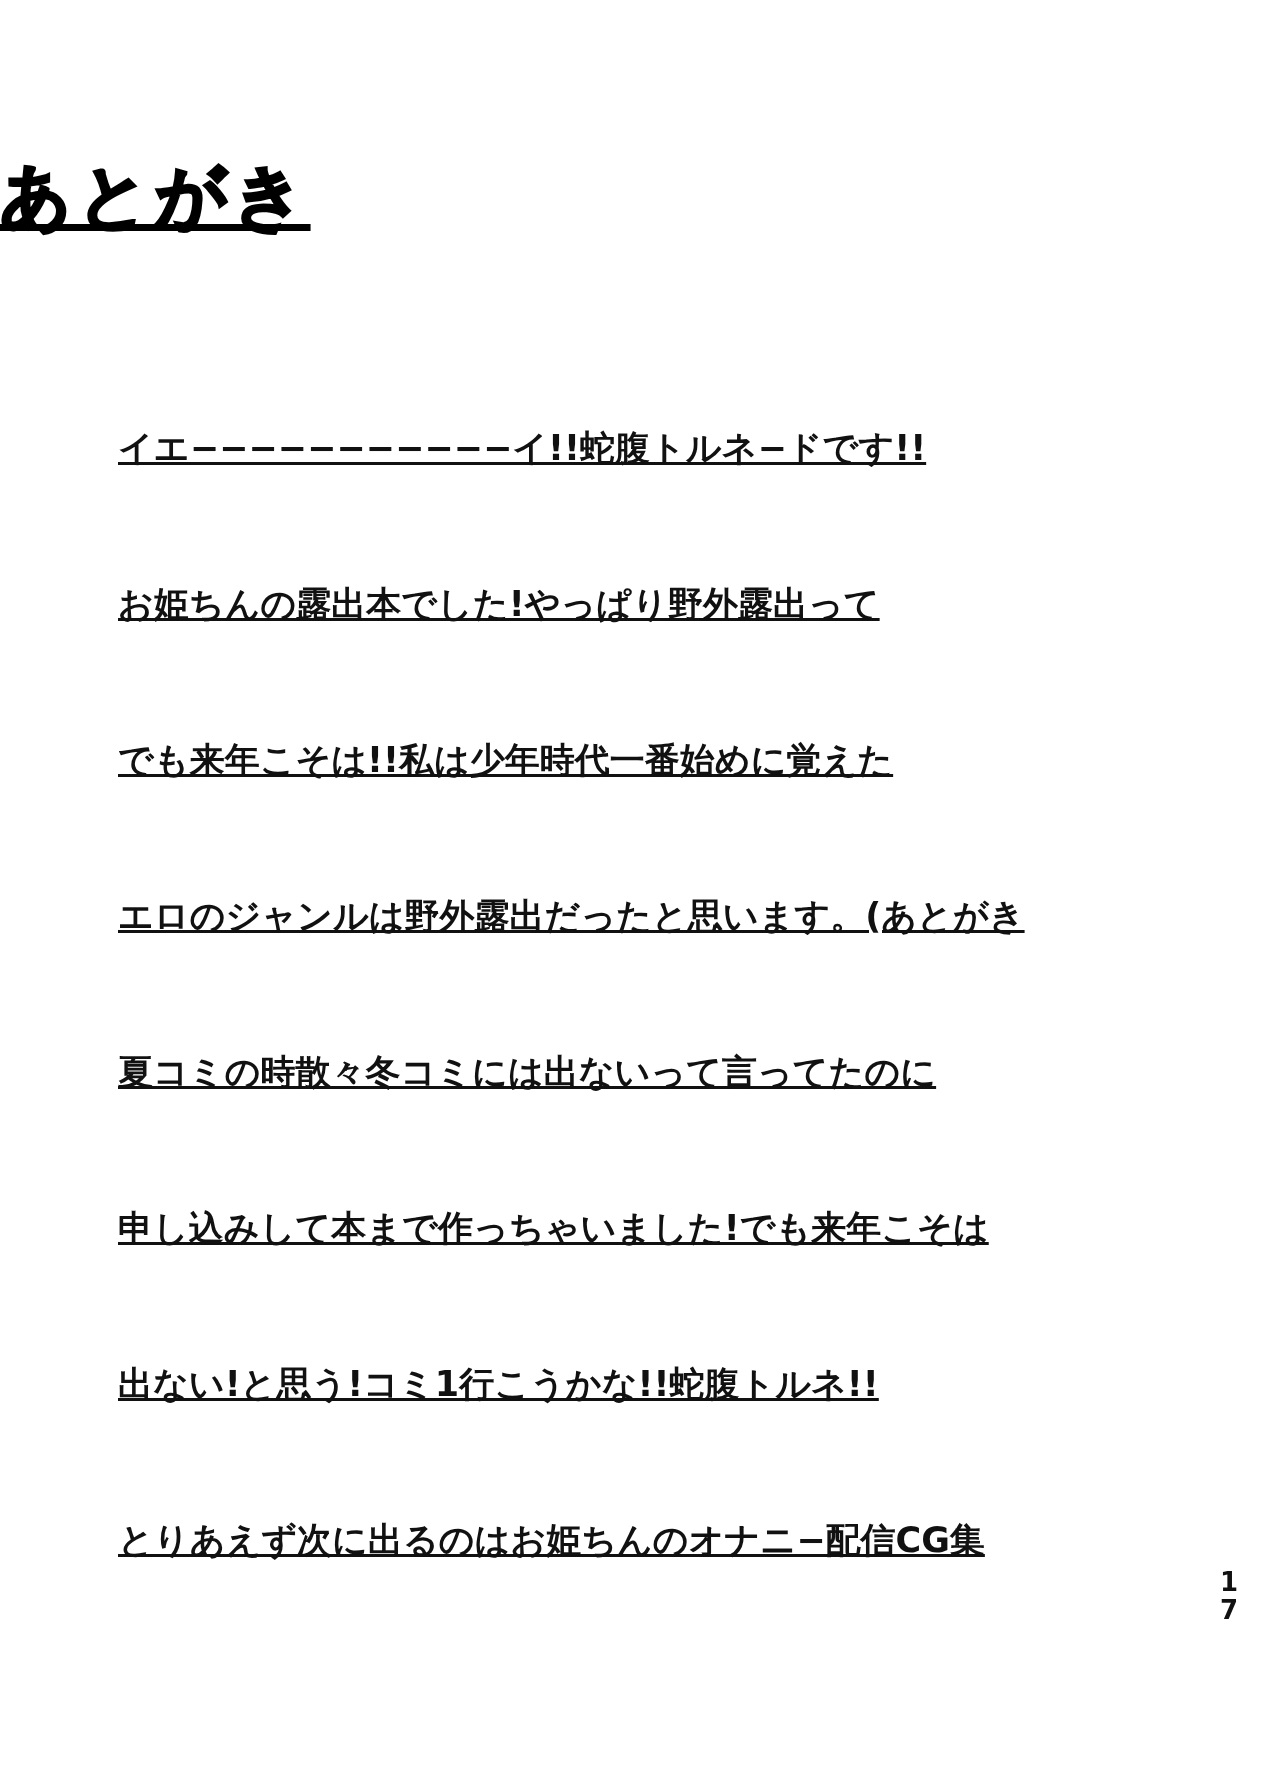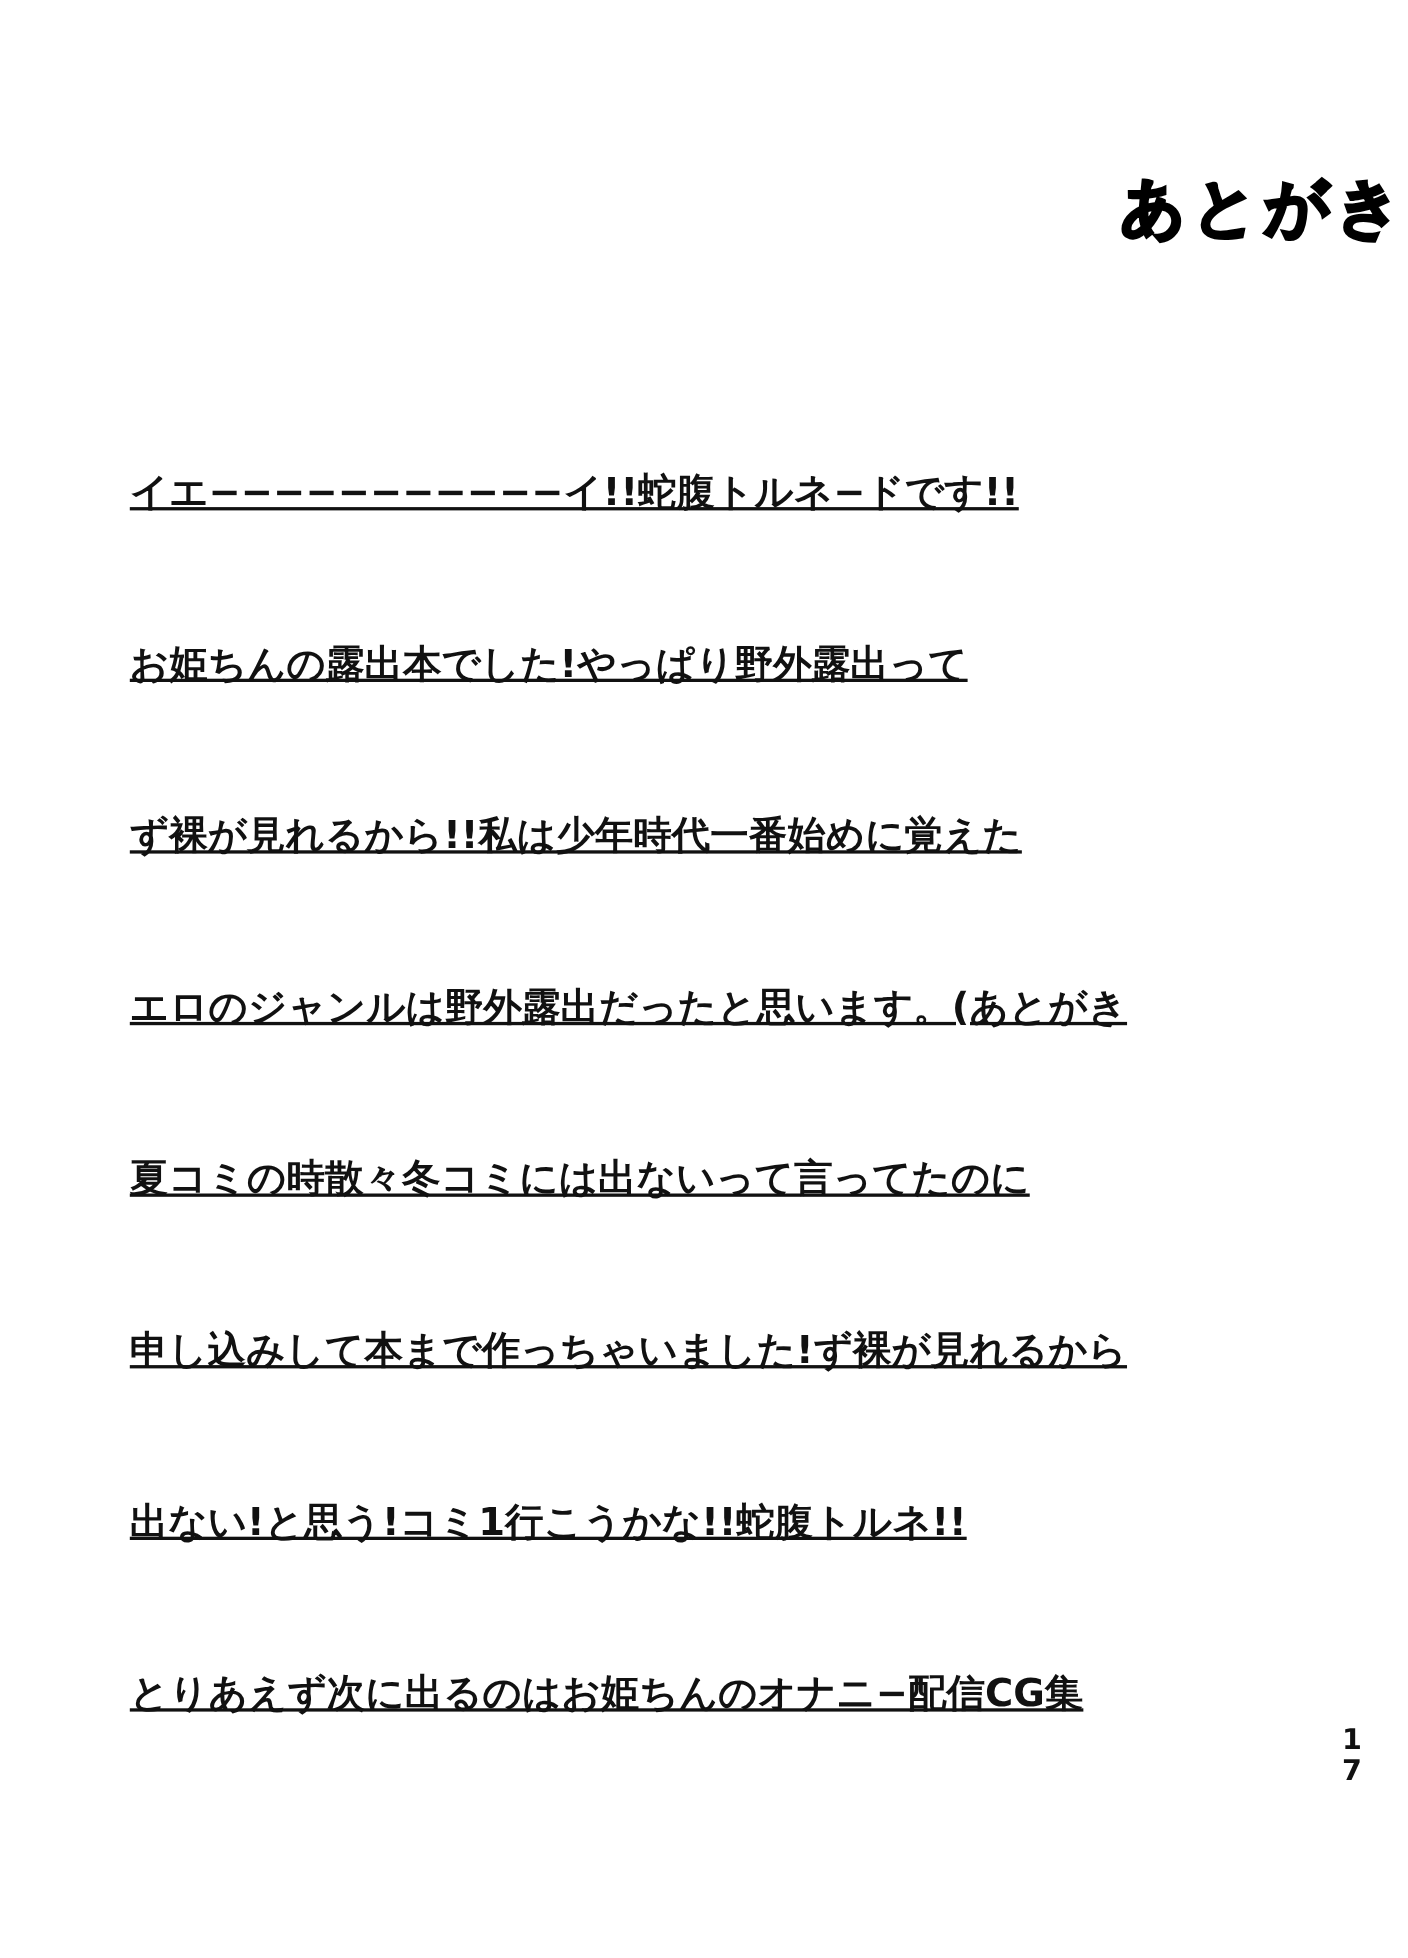--- a/index.html
+++ b/index.html
@@ -14,26 +14,27 @@
     background: #ffffff;
     overflow: hidden;
     font-family: "DejaVu Sans", sans-serif;
     color: #0a0a0a;
   }
   .title {
     position: absolute;
     left: 0;
     right: 0;
     top: 150px;
-    text-align: right;
+    text-align: left;
     font-family: "DejaVu Sans", sans-serif;
     font-weight: 700;
-    font-size: 58px;
+    font-size: 70px;
     letter-spacing: 6px;
     color: #000000;
+    text-decoration: underline;
     -webkit-text-stroke: 3px #000000;
   }
   .body-text {
     position: absolute;
     left: 118px;
     top: 318px;
     width: 1050px;
     font-size: 35px;
     line-height: 52px;
     font-weight: 600;
@@ -63,24 +64,24 @@
 </head>
 <body>
 
 <div class="page">
 
   <div class="title">あとがき</div>
 
   <div class="body-text">
     <p>イエ−−−−−−−−−−−イ!!蛇腹トルネ−ドです!!</p>
     <p>お姫ちんの露出本でした!やっぱり野外露出って</p>
-    <p>ず裸が見れるから!!私は少年時代一番始めに覚えた</p>
+    <p>でも来年こそは!!私は少年時代一番始めに覚えた</p>
     <p>エロのジャンルは野外露出だったと思います。(あとがき</p>
     <p>夏コミの時散々冬コミには出ないって言ってたのに</p>
-    <p>申し込みして本まで作っちゃいました!ず裸が見れるから</p>
+    <p>申し込みして本まで作っちゃいました!でも来年こそは</p>
     <p>出ない!と思う!コミ1行こうかな!!蛇腹トルネ!!</p>
     <p>とりあえず次に出るのはお姫ちんのオナニ−配信CG集</p>
     
     
     
     
     
     
     
     

